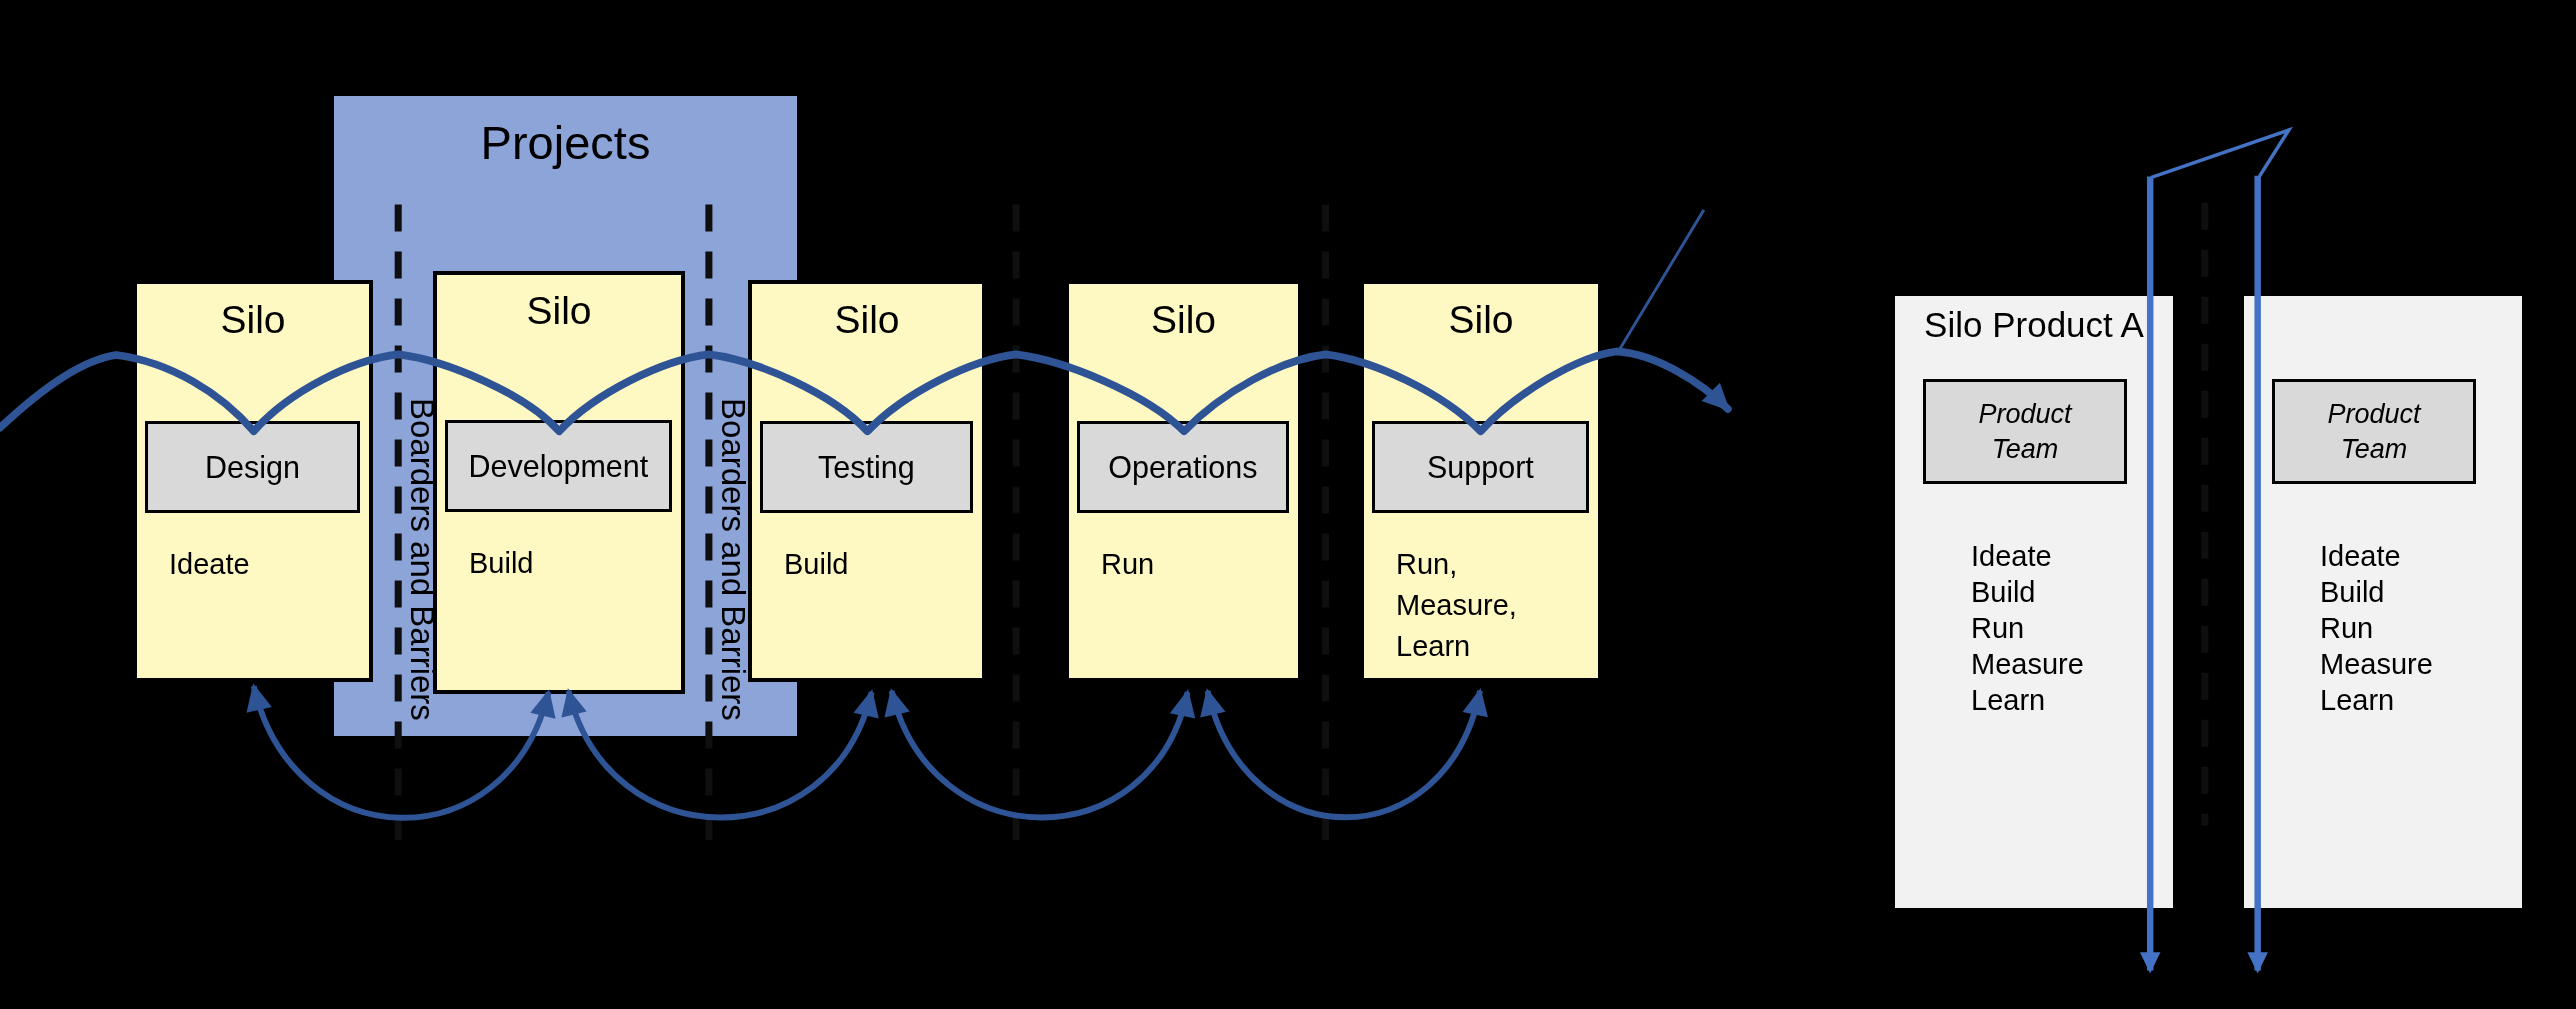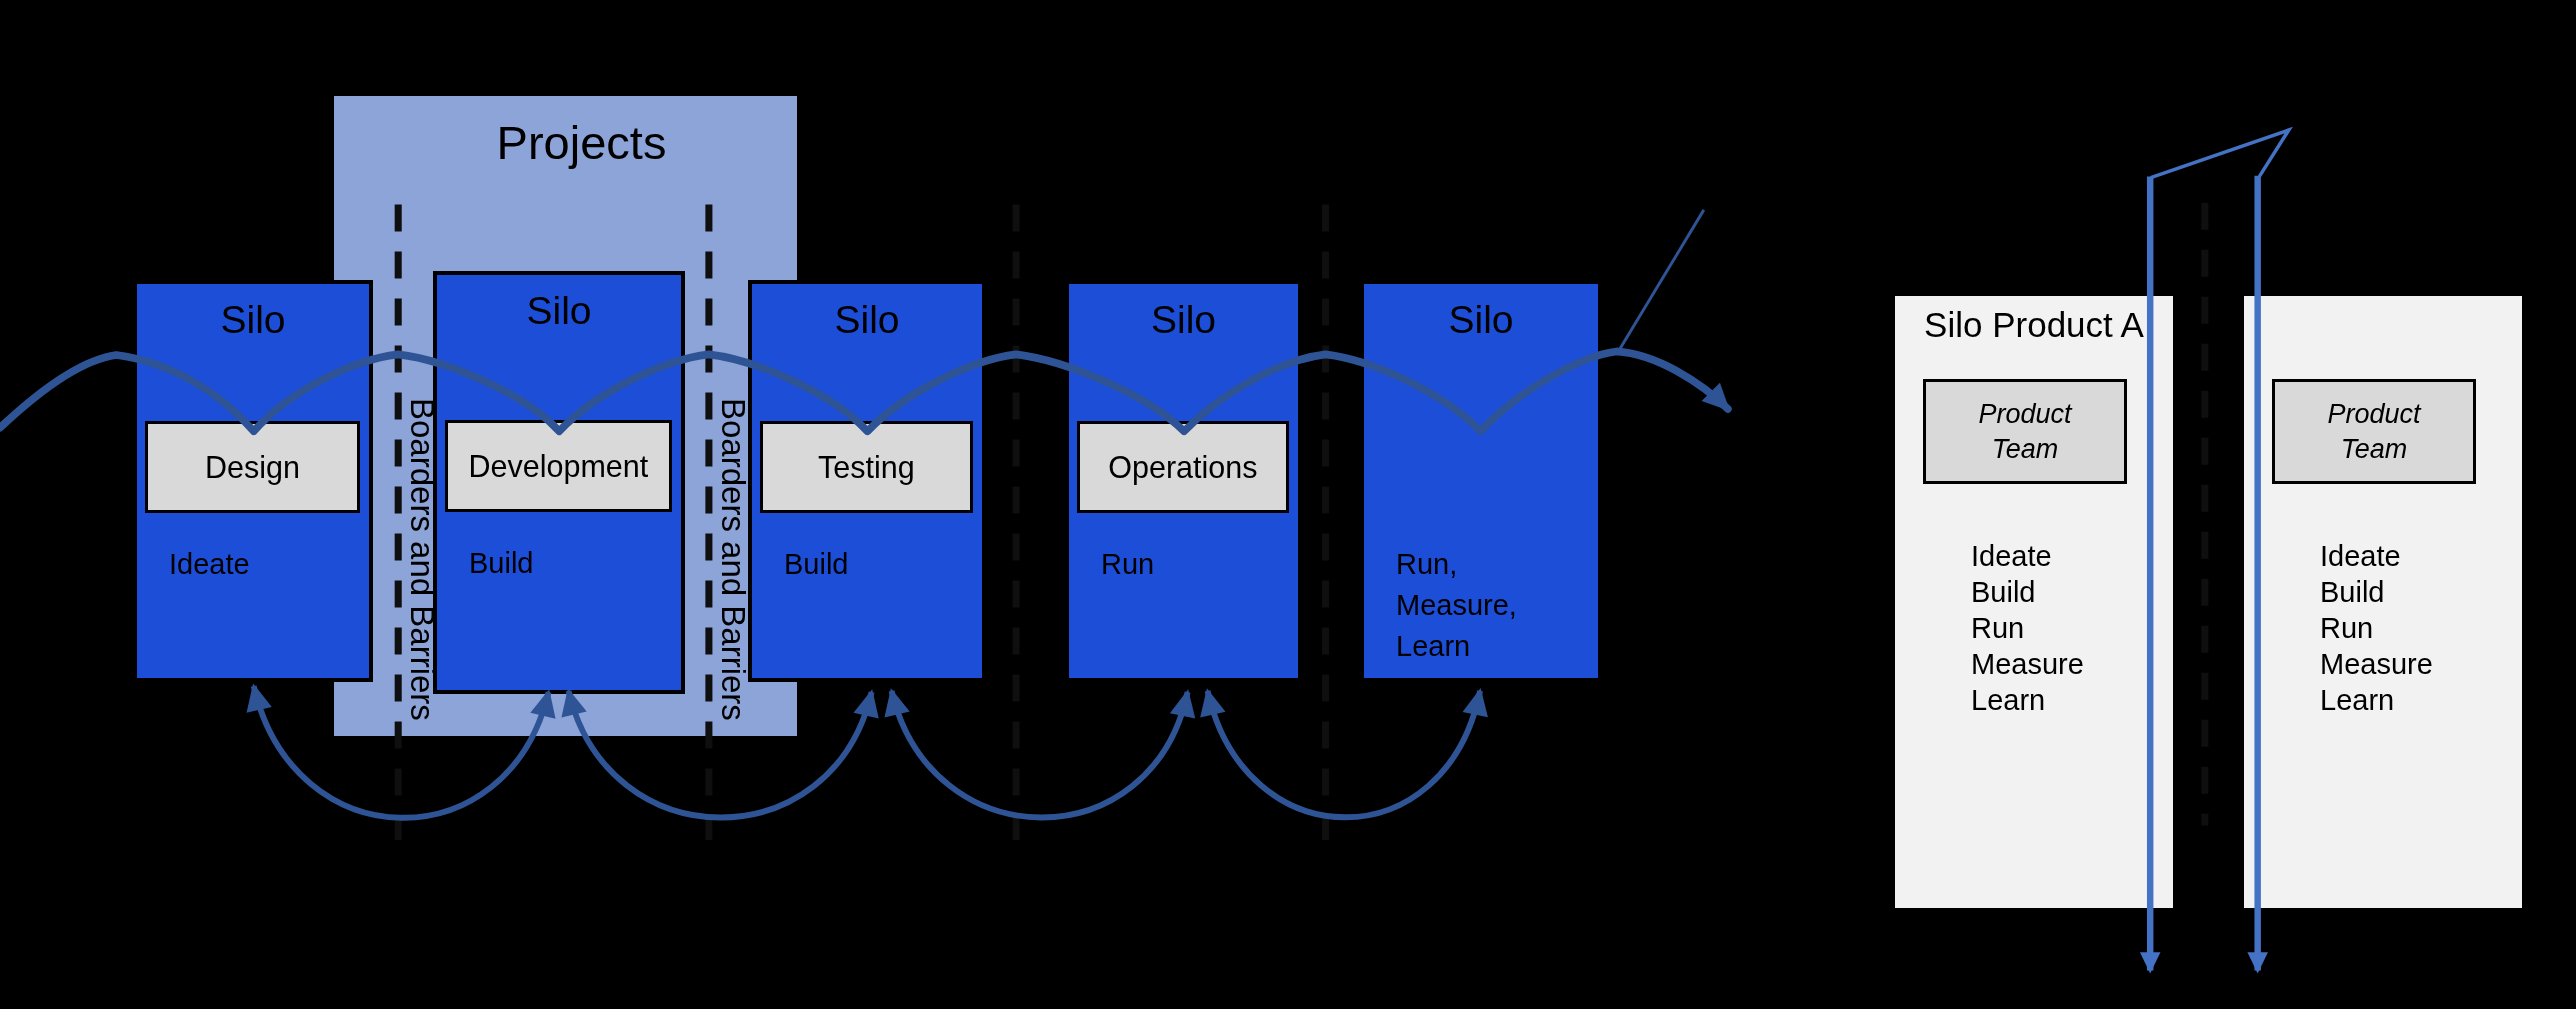--- a/index.html
+++ b/index.html
@@ -7,25 +7,25 @@
     position:relative;width:2576px;height:1010px;overflow:hidden;background:#000;
     font-family:"Liberation Sans","DejaVu Sans",sans-serif;color:#000;
   }
   
   #projects-banner{
     position:absolute;left:334px;top:96px;width:463px;height:640px;
     background:#8DA4D9;
   }
   #projects-title{
     position:absolute;left:334px;top:115px;width:463px;
-    text-align:center;font-size:47px;color:#000;padding-left:16px;
+    text-align:center;font-size:47px;color:#000;
   }
   .silo{
     position:absolute;top:280px;width:240px;height:402px;
-    background:#1d4ed8;border:4.7px solid #000;box-sizing:border-box;
+    background:#fef9c3;border:4.7px solid #000;box-sizing:border-box;
   }
   #silo-1{left:133px;}
   #silo-2{left:433px;top:271px;width:252px;height:423px;}
   #silo-3{left:748px;width:238px;}
   #silo-4{left:1065px;width:237px;}
   #silo-5{left:1360px;width:242px;}
   .silo-title{
     position:absolute;left:0;top:14px;width:100%;
     text-align:center;font-size:39px;
   }
@@ -99,20 +99,21 @@
   </div>
 
   <div class="silo" id="silo-4">
     <div class="silo-title">Silo</div>
     <div class="stage-box">Operations</div>
     <div class="silo-activity">Run</div>
   </div>
 
   <div class="silo" id="silo-5">
     <div class="silo-title">Silo</div>
+    <div class="stage-box">Support</div>
     <div class="silo-activity">Run, Measure, Learn</div>
   </div>
 
   <div class="barrier-text" id="barrier-text-1">Boarders and Barriers</div>
   <div class="barrier-text" id="barrier-text-2">Boarders and Barriers</div>
 
   <div class="product-silo" id="product-a">
     <div class="product-title">Silo Product A</div>
     <div class="team-box">
       <span>Product Team</span>

